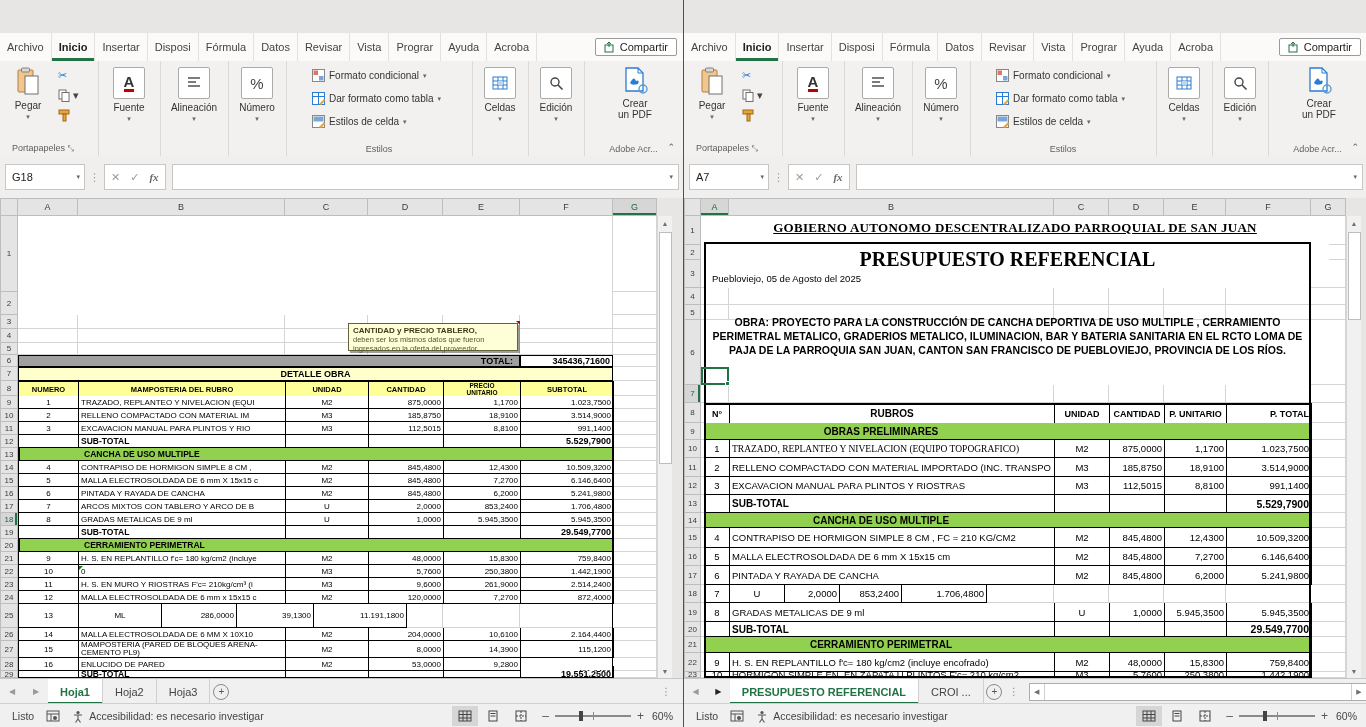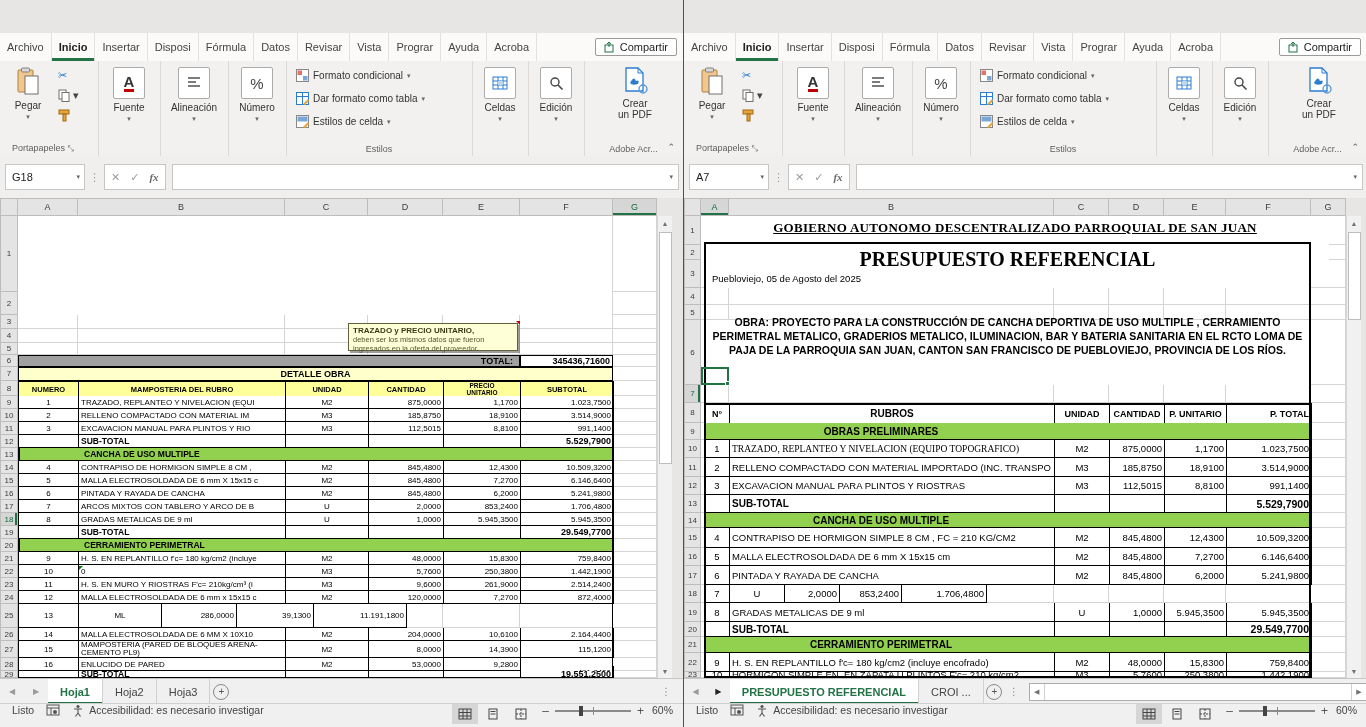--- a/index.html
+++ b/index.html
@@ -26,21 +26,21 @@
 
   
   .ribbon{position:absolute;left:0;top:61px;width:100%;height:95px;background:#F3F1EF;border-bottom:1px solid #D2CFCD;font-size:10px;color:#333;}
   .rgroup{position:absolute;top:0;height:95px;border-right:1px solid #DCD9D6;}
   .glabel{position:absolute;bottom:2px;left:0;width:100%;text-align:center;font-size:9px;color:#605E5C;white-space:nowrap;}
   .bigbtn{position:absolute;top:6px;display:flex;flex-direction:column;align-items:center;width:44px;}
   .bigbtn .lbl{font-size:10px;color:#333;margin-top:3px;}
   .iconbox{width:30px;height:30px;background:#fff;border:1px solid #ABABAB;display:flex;align-items:center;justify-content:center;border-radius:2px;}
   .caret{font-size:7px;color:#666;margin-top:2px;}
   .smallico{position:absolute;font-size:11px;color:#444;}
-  .estilos-row{position:absolute;left:10px;display:flex;align-items:center;gap:4px;font-size:10px;color:#333;white-space:nowrap;}
+  .estilos-row{position:absolute;left:26px;display:flex;align-items:center;gap:4px;font-size:10px;color:#333;white-space:nowrap;}
   .mini{width:13px;height:13px;display:inline-block;position:relative;}
   .collapse{position:absolute;right:8px;bottom:4px;font-size:9px;color:#555;}
 
   
   .fbar{position:absolute;left:0;top:156px;width:100%;height:42px;background:#F1EFED;display:flex;align-items:center;}
   .namebox{width:72px;height:24px;background:#fff;border:1px solid #C8C6C4;margin-left:5px;display:flex;align-items:center;font-size:11px;color:#222;padding-left:6px;}
   .namebox .nb-caret{margin-left:auto;margin-right:4px;font-size:7px;color:#666;}
   .fbar-dots{color:#999;font-size:11px;margin:0 4px;}
   .fbtns{height:24px;background:#fff;border:1px solid #C8C6C4;display:flex;align-items:center;padding:0 6px;gap:10px;color:#9a9a9a;font-size:11px;}
   .fx{font-style:italic;font-family:"Liberation Serif",serif;font-weight:bold;color:#6a6a6a;}
@@ -94,21 +94,21 @@
   .stab{padding:0 12px;display:flex;align-items:center;border-right:1px solid #D0D0D0;white-space:nowrap;}
   .stab.active{background:#fff;color:#217346;font-weight:bold;box-shadow:inset 0 -2px 0 #217346;}
   .addtab{width:22px;display:flex;align-items:center;justify-content:center;}
   .addtab .circ{width:14px;height:14px;border:1px solid #8a8a8a;border-radius:50%;display:flex;align-items:center;justify-content:center;font-size:10px;color:#555;}
   .strip-dots{display:flex;align-items:center;color:#8a8a8a;font-size:10px;padding:0 4px;}
   .hscroll{align-self:center;height:16px;background:#fff;border:1px solid #ADADAD;display:flex;align-items:stretch;}
   .hs-btn{width:14px;display:flex;align-items:center;justify-content:center;font-size:7px;color:#707070;}
   .hs-thumb{flex:1;background:#fff;border-right:1px solid #D0D0D0;}
 
   
-  .statusbar{position:absolute;left:0;top:703px;width:100%;height:24px;background:#F0F0F0;border-top:1px solid #D0D0D0;display:flex;align-items:flex-start;font-size:10.5px;color:#444;}
+  .statusbar{position:absolute;left:0;top:703px;width:100%;height:24px;background:#F0F0F0;border-top:1px solid #D0D0D0;display:flex;align-items:center;font-size:10.5px;color:#444;}
   .sb-item{display:flex;align-items:center;margin-left:12px;white-space:nowrap;}
   .sb-views{display:flex;align-items:center;margin-left:auto;gap:2px;}
   .sb-view{width:26px;height:20px;display:flex;align-items:center;justify-content:center;}
   .sb-view.sel{background:#D6D6D6;}
   .zoomctl{display:flex;align-items:center;gap:6px;margin:0 8px;}
   .zoom-track{position:relative;width:76px;height:2px;background:#8a8a8a;}
   .zoom-mid{position:absolute;left:50%;top:-3px;width:1px;height:8px;background:#8a8a8a;}
   .zoom-thumb{position:absolute;left:24px;top:-4px;width:4px;height:10px;background:#444;}
   .zoompct{font-size:10.5px;color:#444;margin-right:10px;}
 
@@ -377,21 +377,21 @@
           <div>DEL ECUADOR</div>
       </div>
 
       <div class="x sercop" style="left:428px;top:30px">
         <span style="color:#232F6B">SERC</span><span style="color:#F7A800">O</span><span style="color:#E8231A">P</span>
       </div>
 
       <div class="x obra-title" style="left:18px;top:96px;width:595px">PRESUPUESTO DE OBRA</div>
 
       <div class="x commentbox" style="left:348px;top:125px;width:170px;height:28px">
-        <div class="c1">TRAZADO y PRECIO UNITARIO,</div>
+        <div class="c1">CANTIDAD y PRECIO TABLERO,</div>
         <div class="c2">deben ser los mismos datos que fueron</div>
         <div class="c2">ingresados en la oferta del proveedor</div>
       </div>
       <div class="x redflag" style="left:516px;top:123px"></div>
 
       <div class="x" style="left:18px;top:157px;width:502px;height:12px;background:#A0A0A0;border:1px solid #000;display:flex;align-items:center;justify-content:flex-end;font-size:9px;font-weight:bold;color:#000;padding-right:6px;z-index:5">TOTAL:</div>
       <div class="x" style="left:520px;top:157px;width:93px;height:12px;background:#fff;border:1.5px solid #000;display:flex;align-items:center;justify-content:flex-end;font-size:9px;font-weight:bold;color:#000;padding-right:2px;z-index:5">345436,71600</div>
 
       <div class="x" style="left:18px;top:169px;width:595px;height:14px;background:#FFFFCC;border:1px solid #000;display:flex;align-items:center;justify-content:center;font-size:9px;font-weight:bold;color:#000;z-index:5">DETALLE OBRA</div>
 

